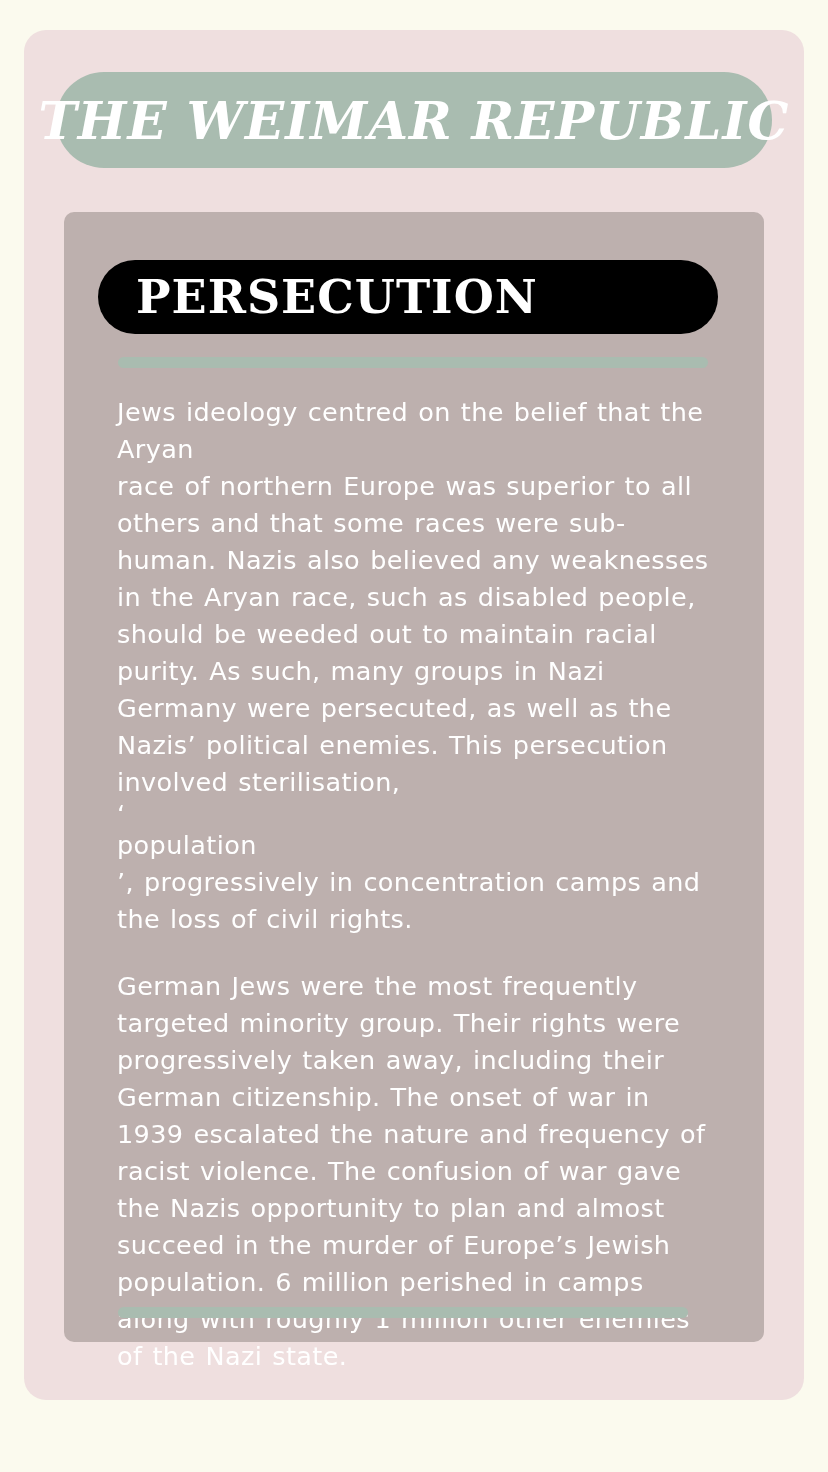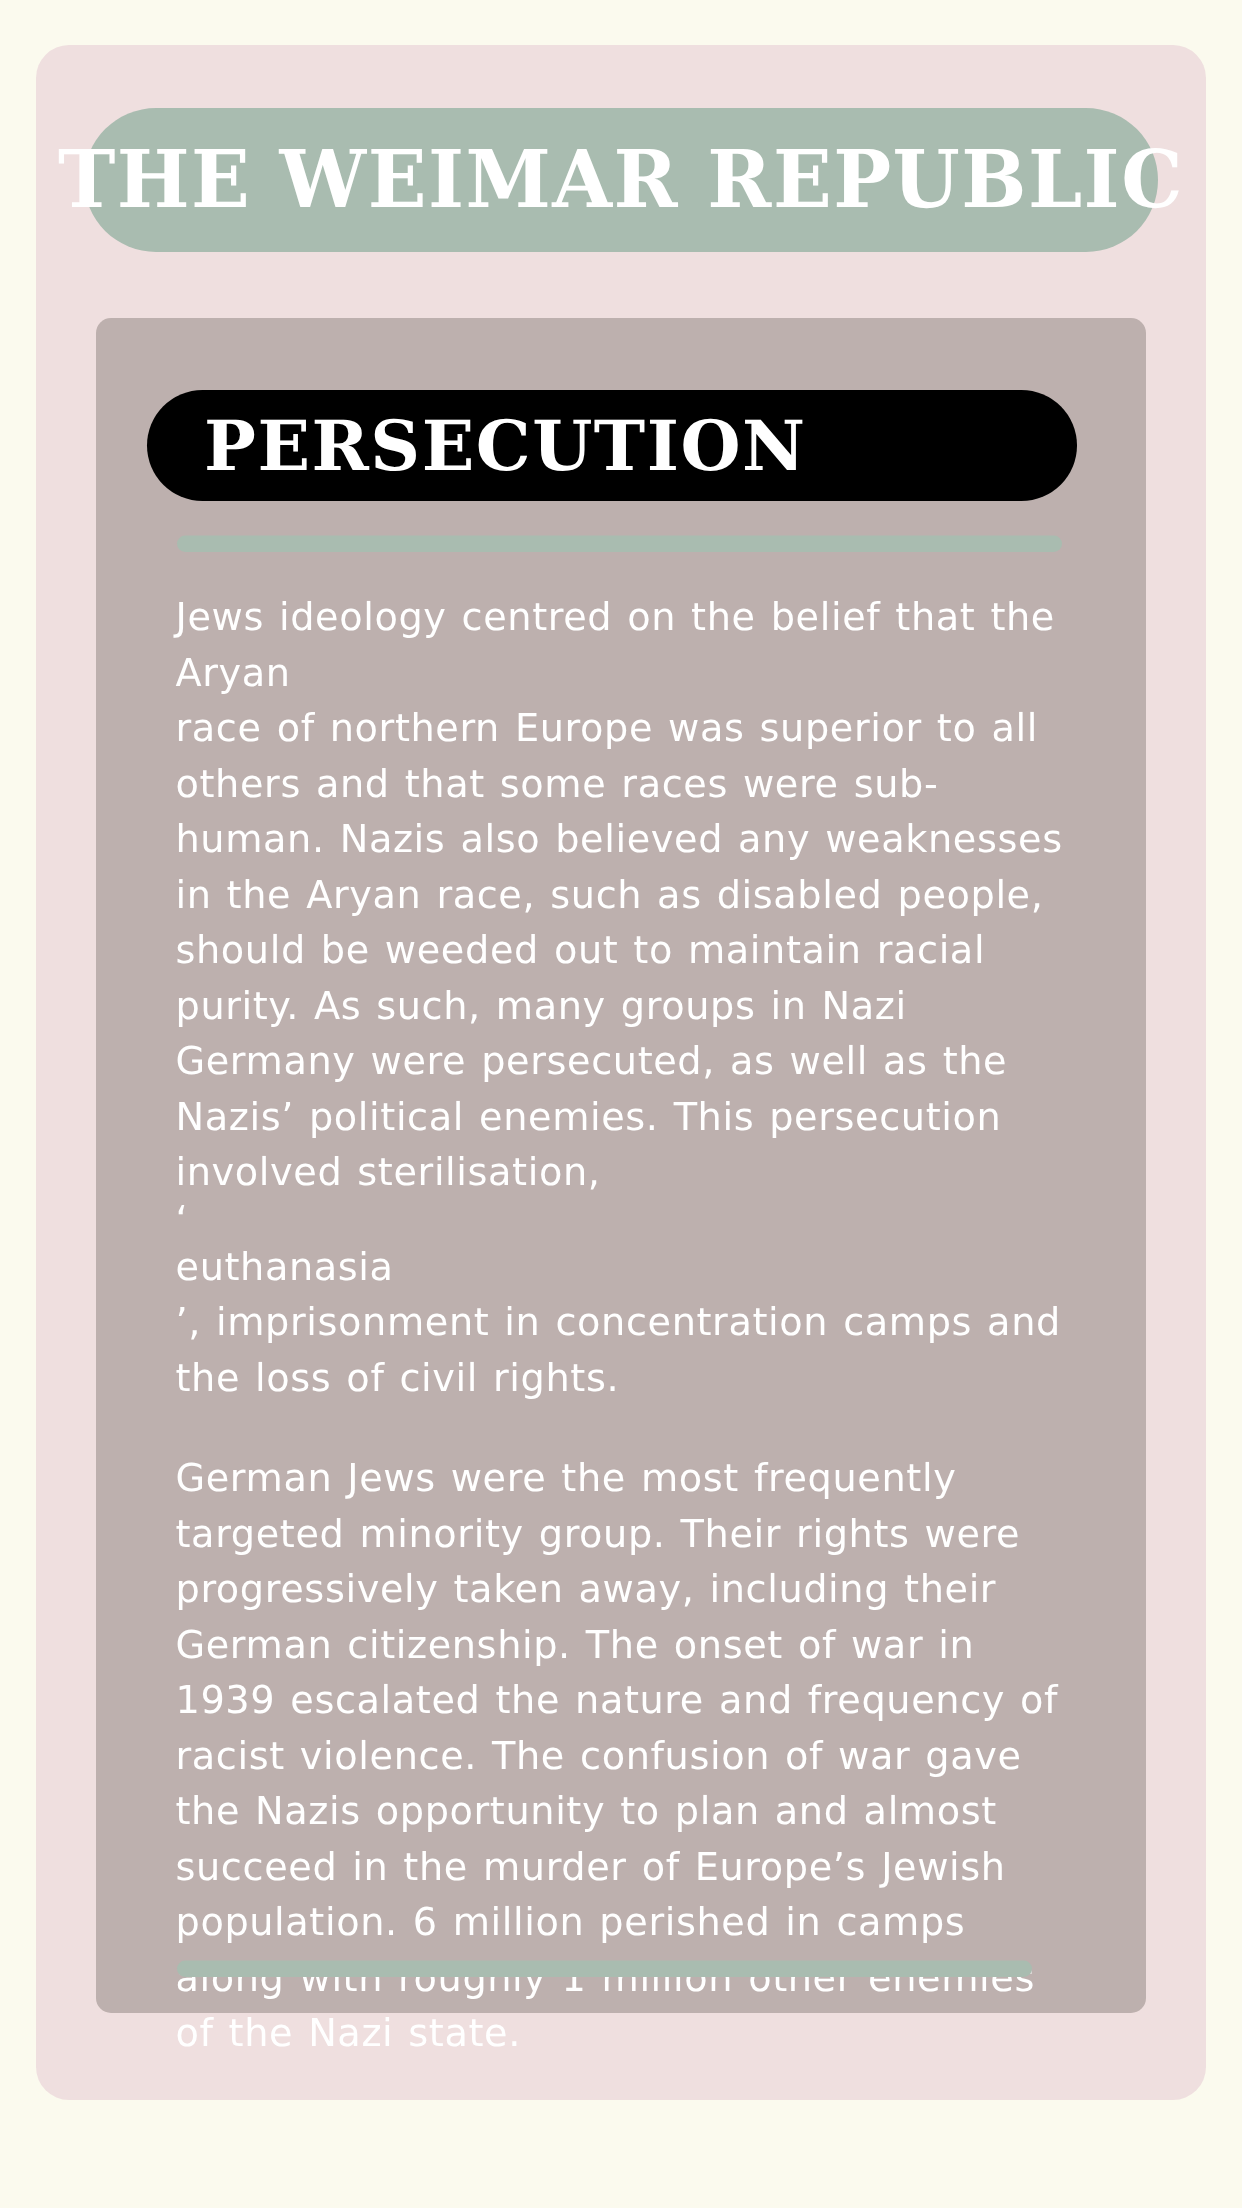--- a/index.html
+++ b/index.html
@@ -26,20 +26,21 @@
     position: absolute;
     left: 32px;
     top: 42px;
     width: 716px;
     height: 96px;
     background: #a9bcb0;
     border-radius: 48px;
     display: flex;
     align-items: center;
     justify-content: center;
+    font-style: italic;
   }
   .title-bar .title-text {
     font-family: "DejaVu Serif", serif;
     font-weight: bold;
     font-size: 53px;
     letter-spacing: 1px;
     color: #ffffff;
     text-transform: uppercase;
     white-space: nowrap;
     line-height: 1;
@@ -129,21 +130,21 @@
     <div class="section-pill">
       <span class="section-text">PERSECUTION</span>
     </div>
 
     <div class="rule rule-top"></div>
 
     <div class="body-copy">
       <p>Jews ideology centred on the belief that the Aryan</p>
       <p> race of northern Europe was superior to all others and that some races were sub-human. Nazis also believed any weaknesses in the Aryan race, such as disabled people, should be weeded out to maintain racial purity. As such, many groups in Nazi Germany were persecuted, as well as the Nazis’ political enemies. This persecution involved sterilisation,</p>
       <p class="quote-mark">‘</p>
-      <p>euthanasia</p>
-      <p>’, imprisonment in concentration camps and the loss of civil rights.</p>
+      <p>population</p>
+      <p>’, progressively in concentration camps and the loss of civil rights.</p>
       <p class="gap">German Jews were the most frequently targeted minority group. Their rights were progressively taken away, including their German citizenship. The onset of war in 1939 escalated the nature and frequency of racist violence. The confusion of war gave the Nazis opportunity to plan and almost succeed in the murder of Europe’s Jewish population. 6 million perished in camps along with roughly 1 million other enemies of the Nazi state.</p>
     </div>
 
     <div class="rule rule-bottom"></div>
 
   </div>
 </div>
 
 </body></html>

